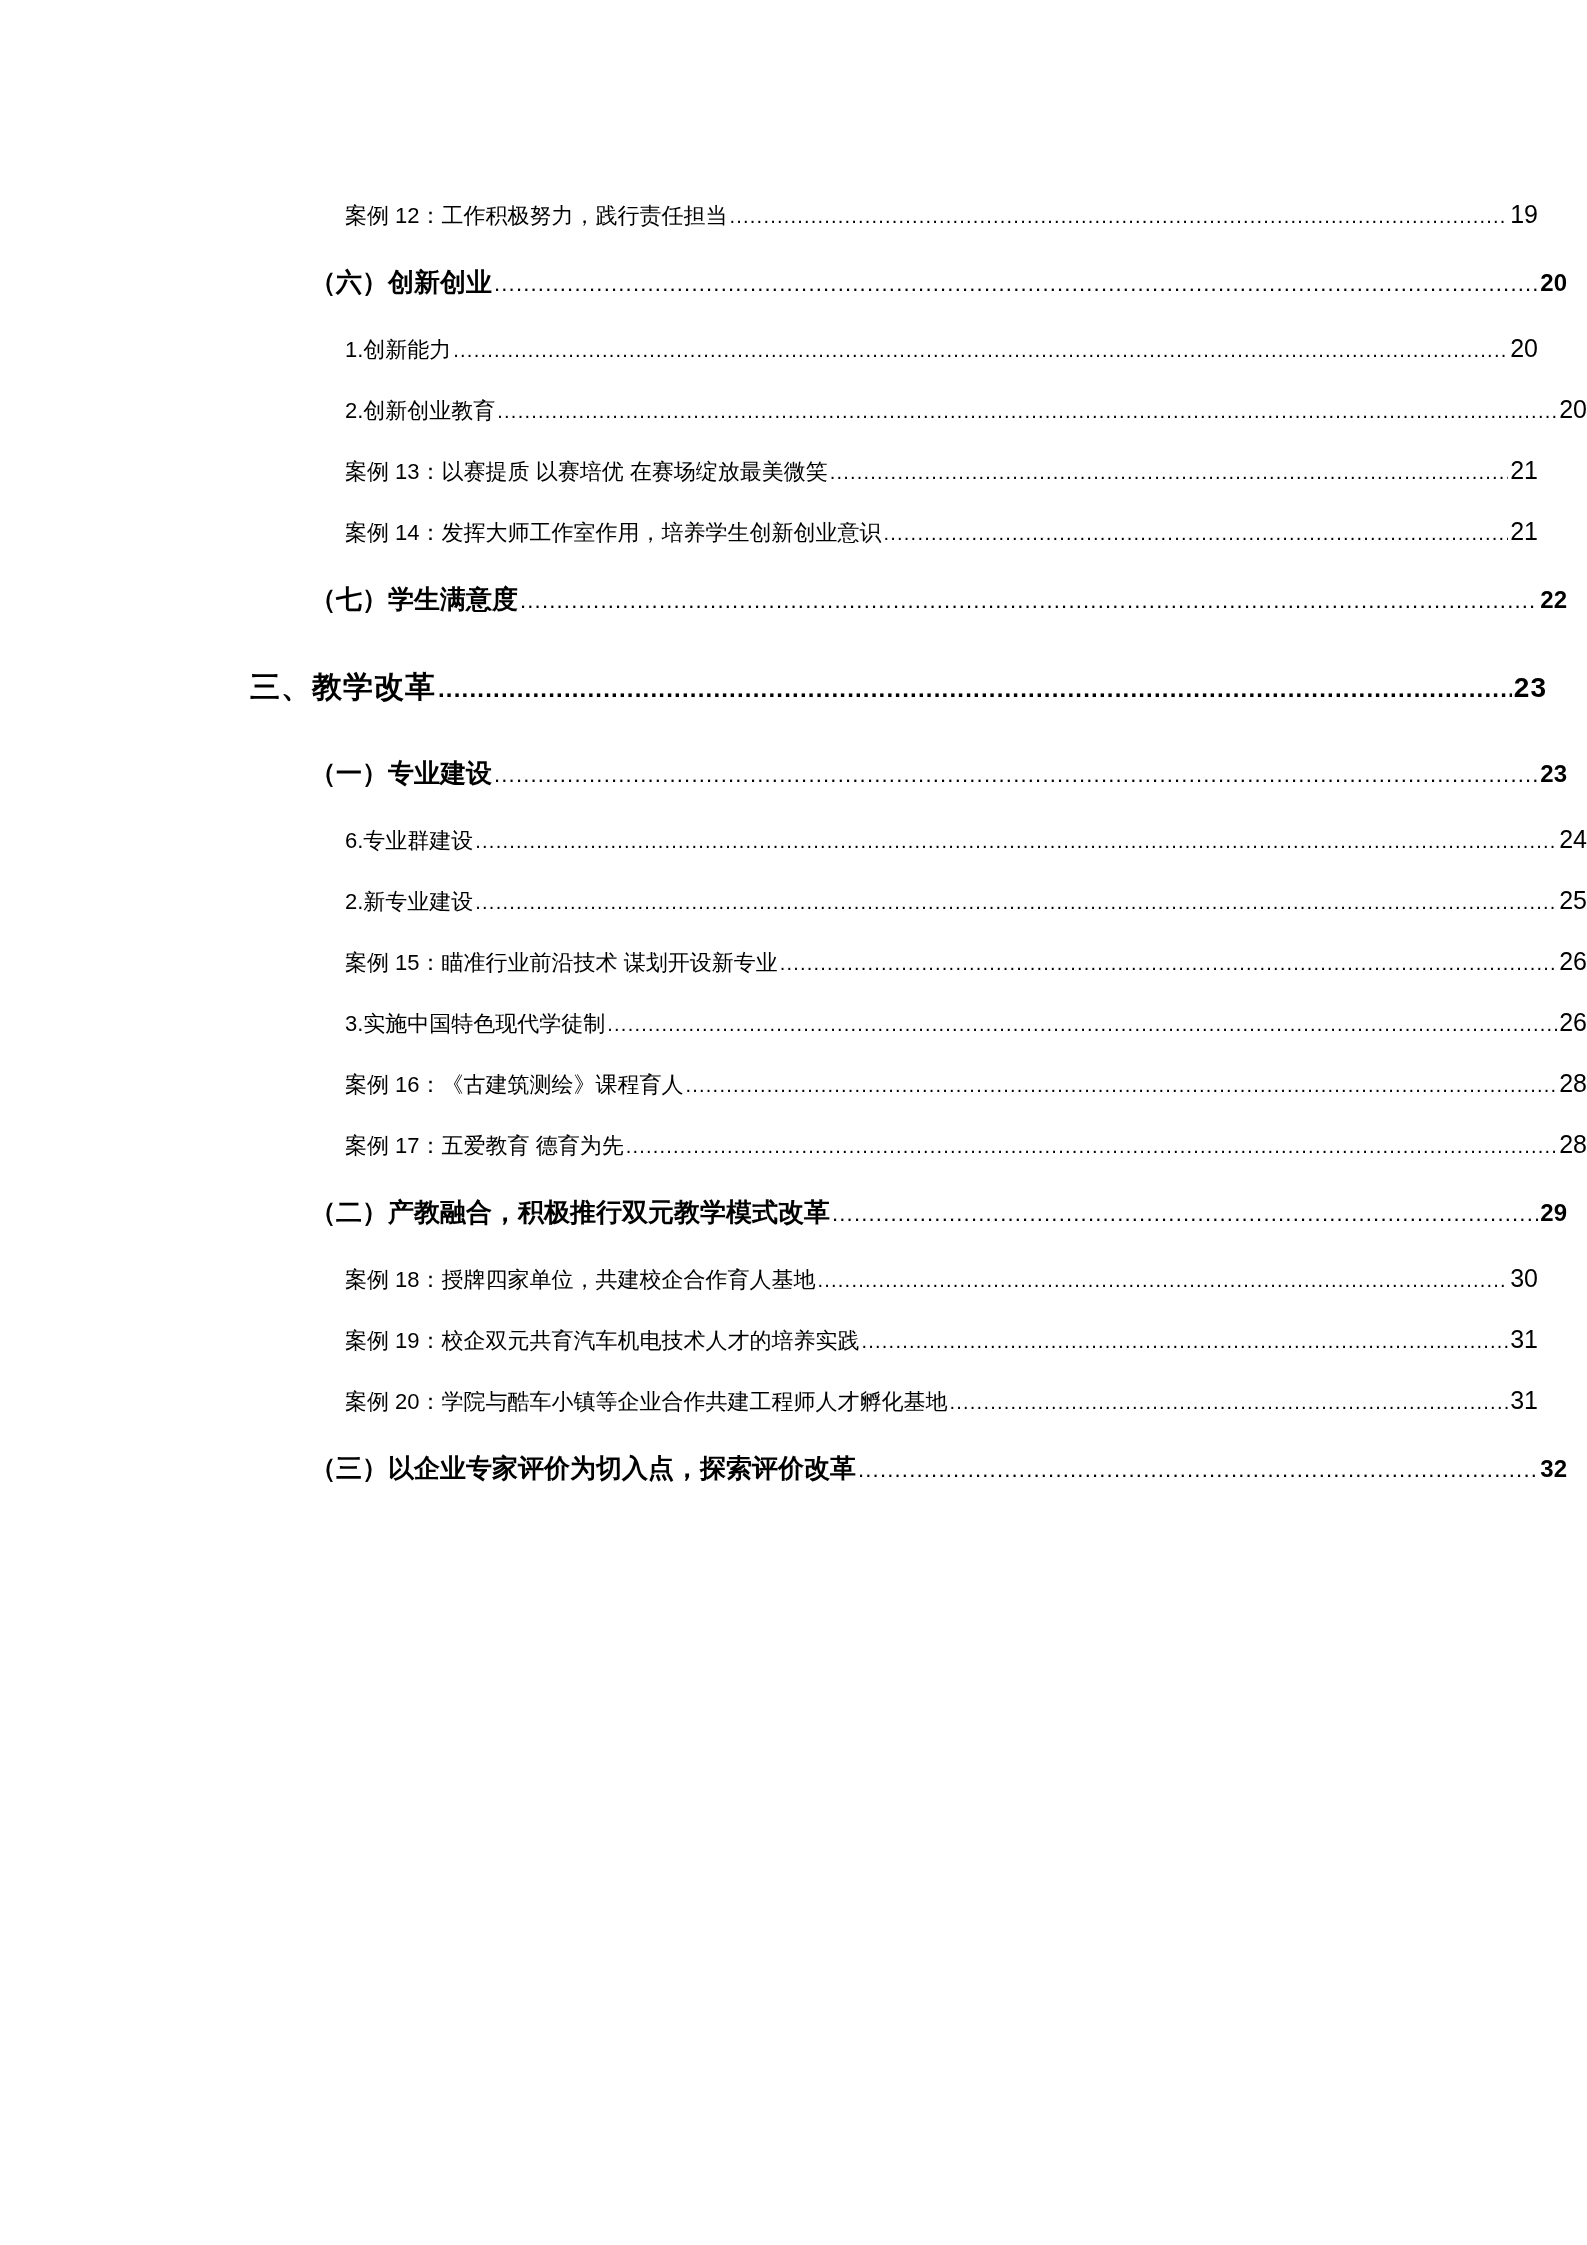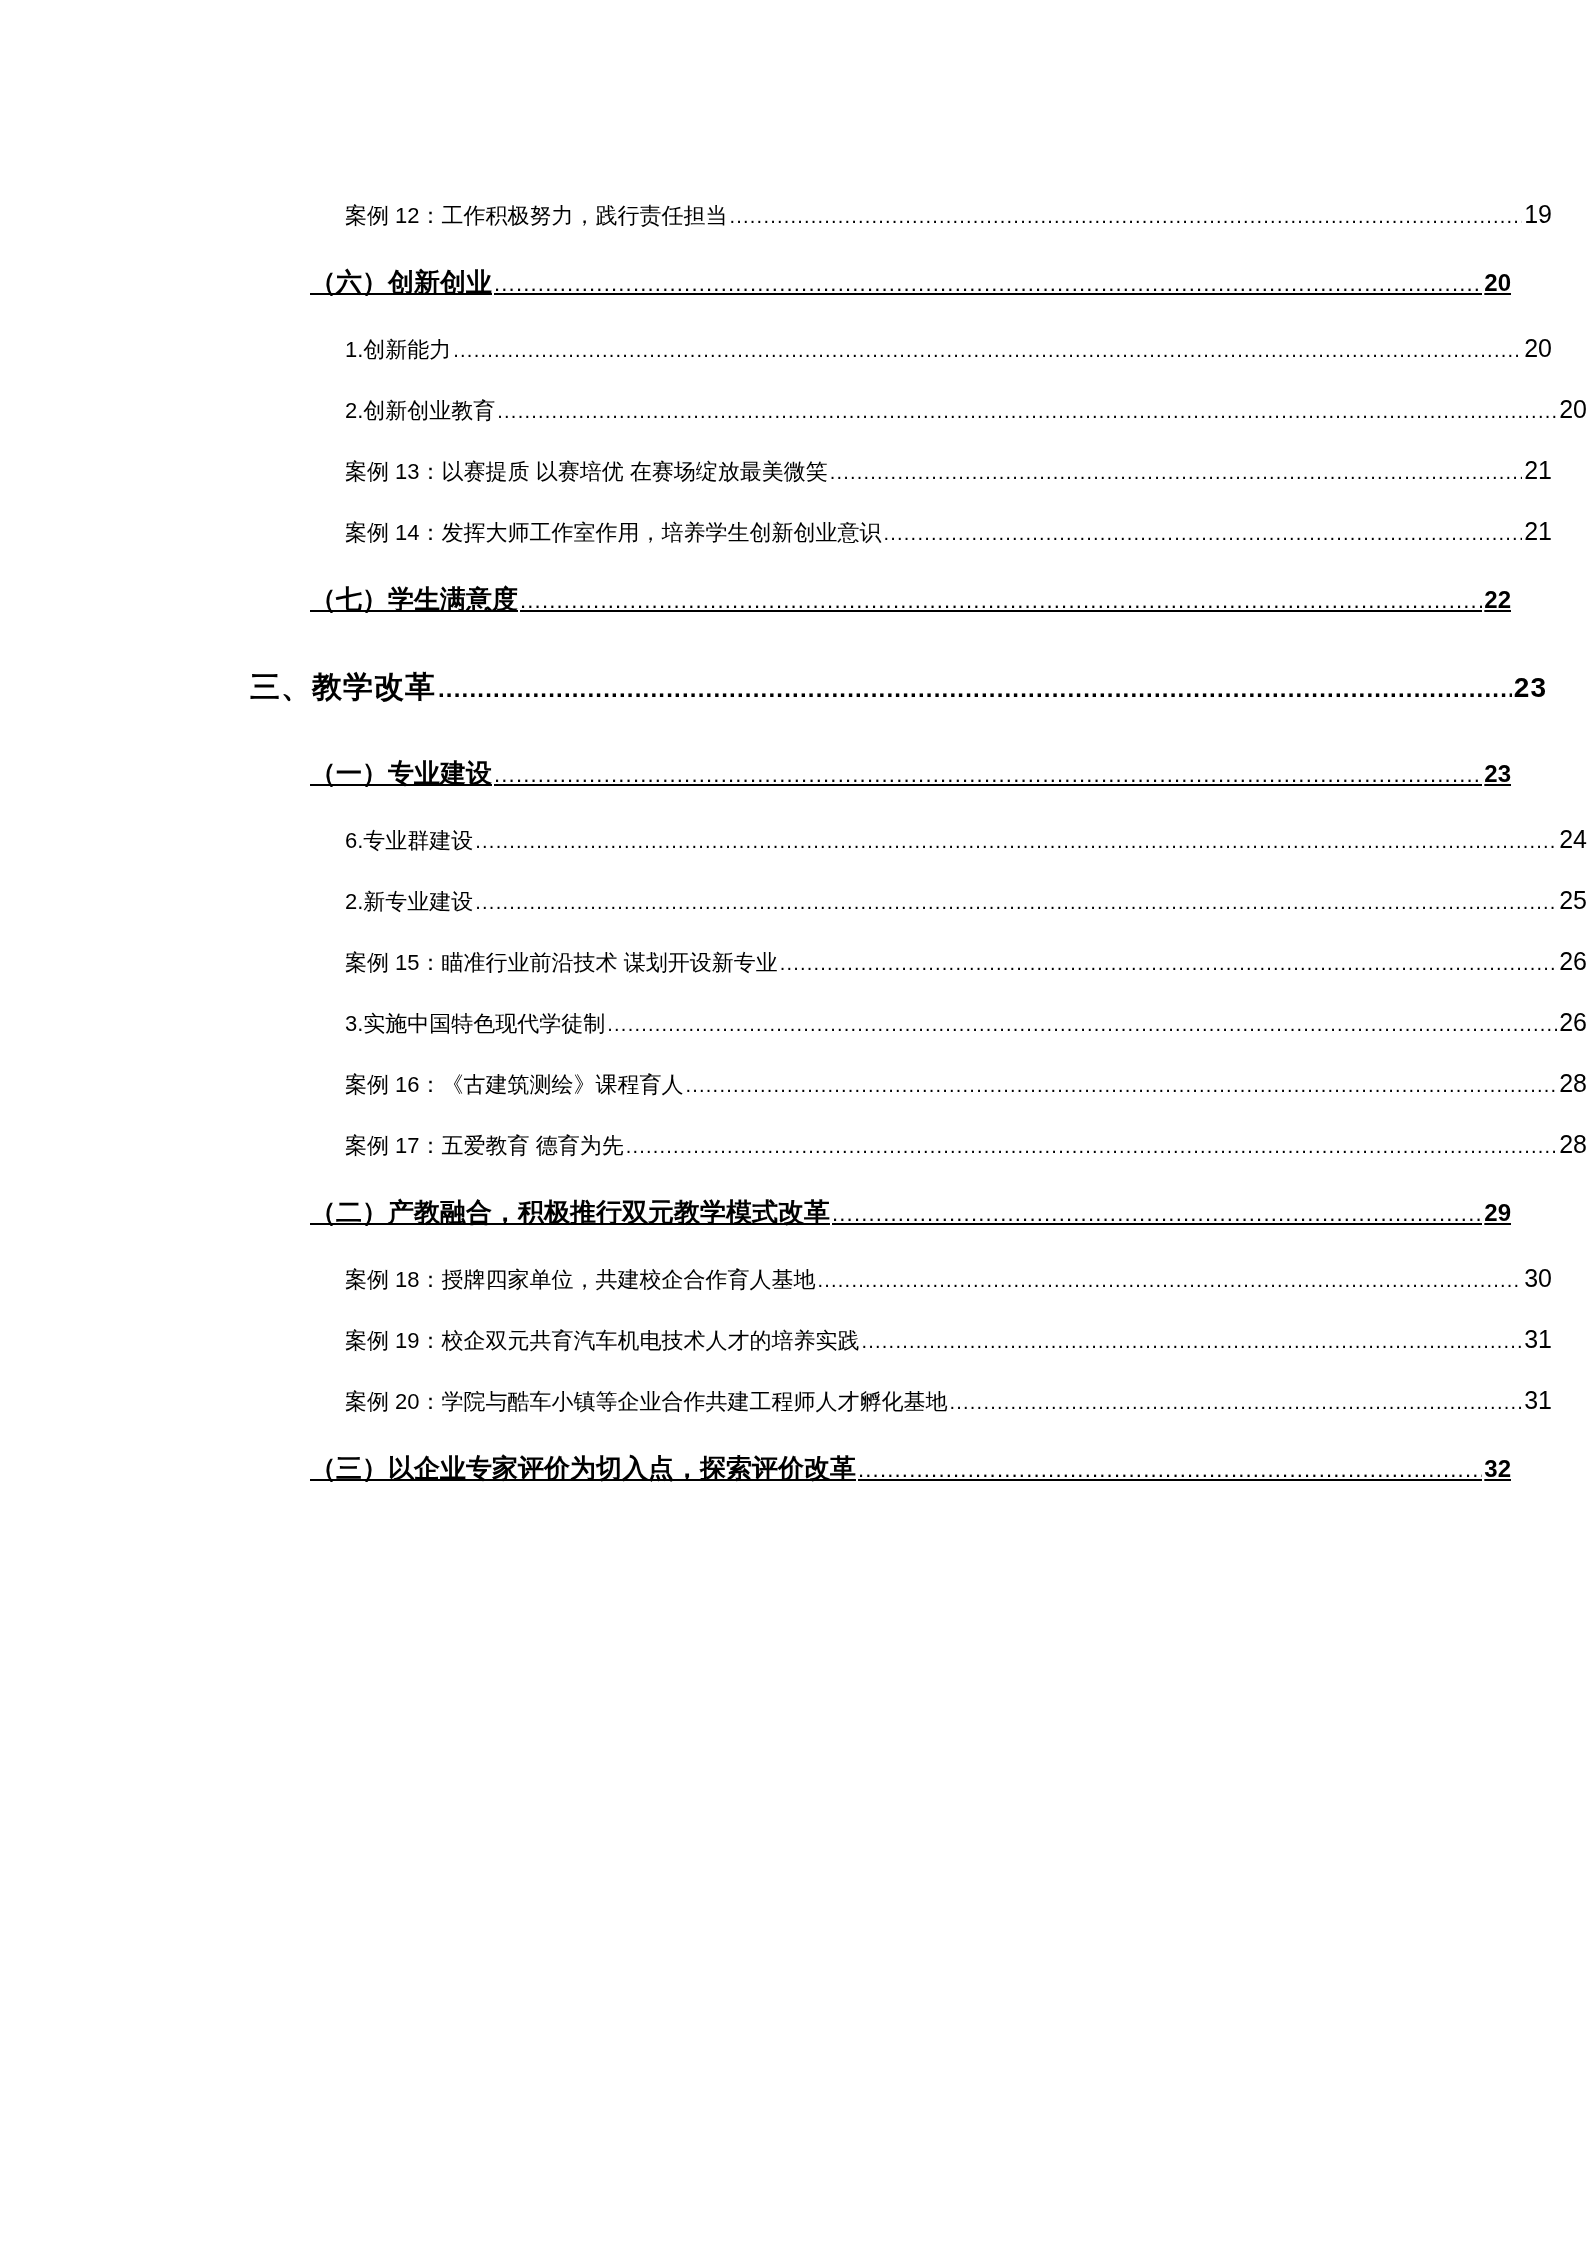--- a/index.html
+++ b/index.html
@@ -67,39 +67,38 @@
     margin-bottom: 48px;
     letter-spacing: 1px;
   }
   .lvl-1 .leader::after { font-size: 24px; }
   .lvl-1 .pagenum { font-size: 28px; font-weight: bold; }
 
   .lvl-2 {
     font-size: 26px;
     font-weight: bold;
     padding-left: 310px;
-    padding-right: 76px;
+    padding-right: 20px;
     margin-top: 34px;
     margin-bottom: 34px;
-    text-decoration: underline;
   }
   .lvl-2 .leader::after { font-size: 22px; font-weight: normal; }
   .lvl-2 .pagenum { font-size: 24px; font-weight: bold; }
 
   .lvl-3 {
     font-size: 22px;
     font-weight: normal;
     padding-left: 345px;
     margin-top: 30px;
     margin-bottom: 30px;
   }
   .lvl-3 .leader::after { font-size: 20px; }
   .lvl-3 .pagenum { font-size: 25px; }
 
-  .lvl-3.tight { padding-right: 35px; }
+  .lvl-3.tight { padding-right: 49px; }
 </style>
 </head>
 <body>
 
 <div class="page">
   <div class="toc" id="toc-container">
       <div class="toc-row lvl-3 tight">
         <span class="label">案例 12：工作积极努力，践行责任担当</span>
         <span class="leader"></span>
         <span class="pagenum">19</span>

